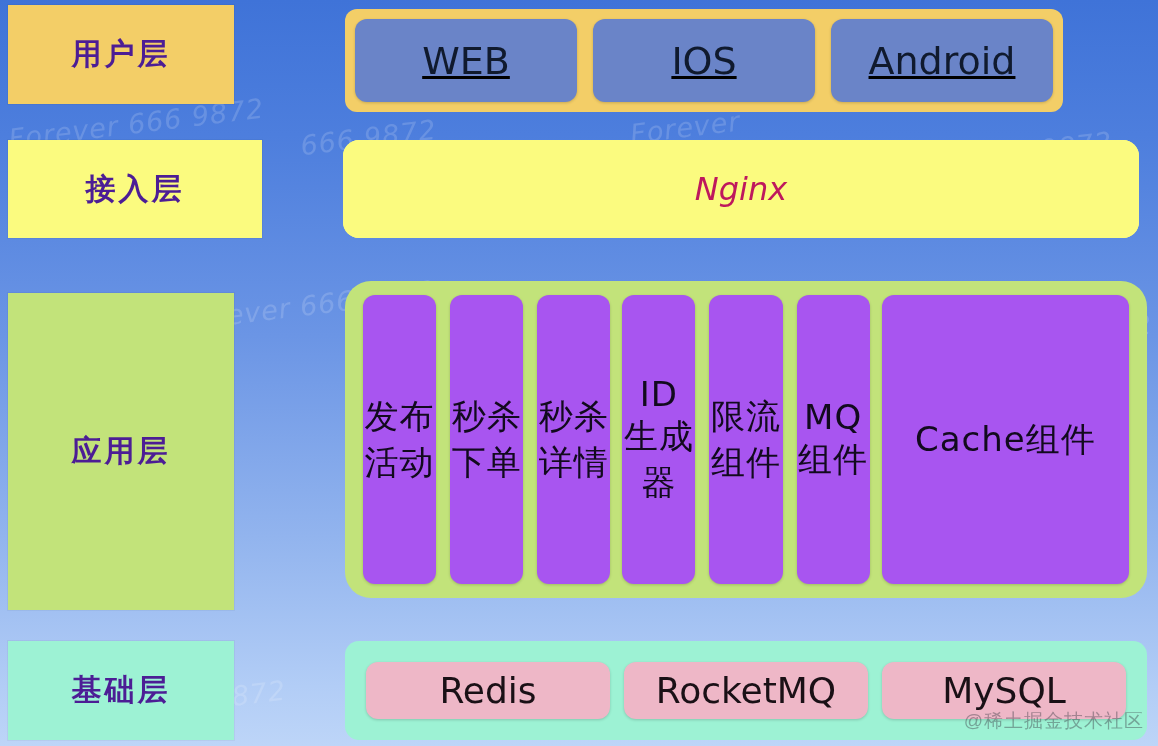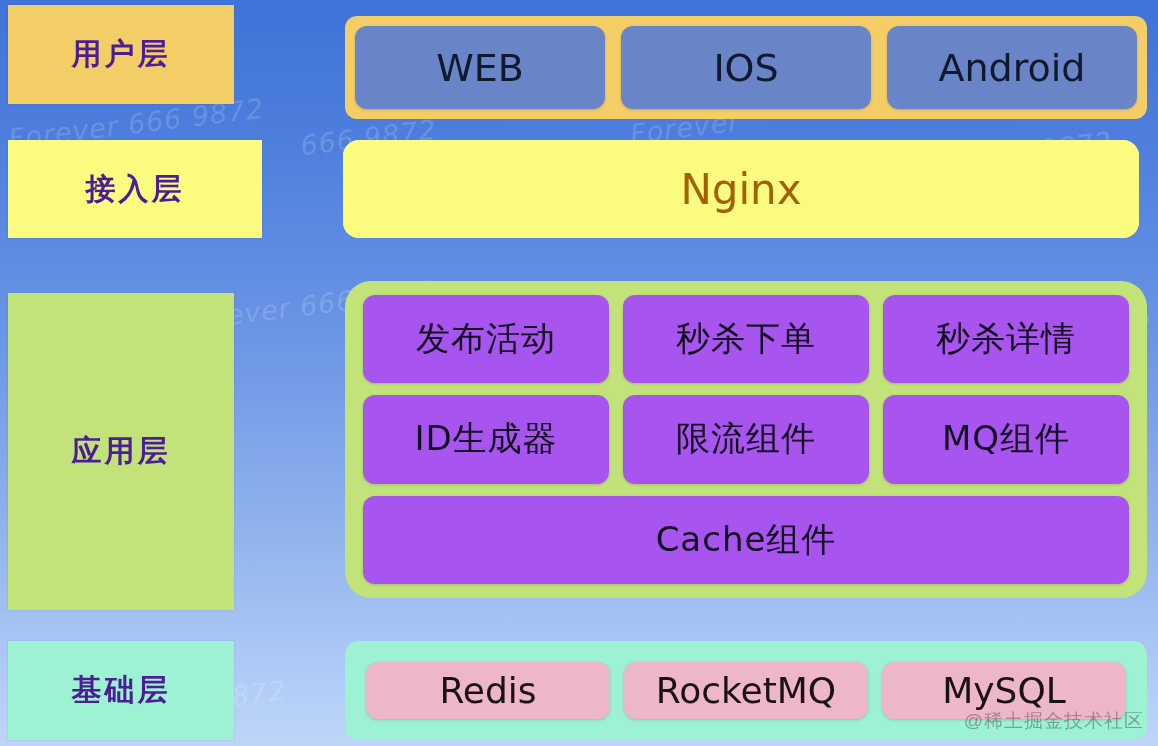--- a/index.html
+++ b/index.html
@@ -62,21 +62,21 @@
   }
 
   
   .group {
     position: absolute;
     display: flex;
     z-index: 3;
     box-sizing: border-box;
   }
   .group.col {
-    flex-direction: column;
+    flex-direction: row;
   }
 
   
   .node {
     display: flex;
     align-items: center;
     justify-content: center;
     box-sizing: border-box;
     color: #120a1e;
     text-align: center;
@@ -102,23 +102,24 @@
 
   
   .group-access {
     background: #fbfb7f;
     border-radius: 16px;
   }
   .node-access {
     flex: 1;
     background: #fbfb7f;
     border-radius: 16px;
-    font-size: 42px;
-    color: #a16207;
+    font-size: 32px;
+    color: #be185d;
     box-shadow: none;
+    font-style: italic;
   }
 
   
   .group-app {
     background: #c2e37a;
     border-radius: 26px;
     padding: 14px 18px;
     gap: 12px;
   }
   .app-line {
@@ -181,21 +182,21 @@
     <div class="wm" style="left:1050px;top:520px;">9872</div>
     <div class="wm" style="left:30px;  top:690px;">Forever 666 9872</div>
     <div class="wm" style="left:430px; top:700px;">666 9872</div>
     <div class="wm" style="left:880px; top:695px;">Forever</div>
   </div>
 
   <div class="layer-label" style="left:8px; top:5px; width:226px; height:99px; background:#f3ce67;">
     <span>用户层</span>
   </div>
 
-  <div class="group group-user" style="left:345px; top:16px; width:802px; height:103px;">
+  <div class="group group-user" style="left:345px; top:9px; width:718px; height:103px;text-decoration:underline;">
     <div class="node node-user">WEB</div>
     <div class="node node-user">IOS</div>
     <div class="node node-user">Android</div>
   </div>
 
   <div class="layer-label" style="left:8px; top:140px; width:254px; height:98px; background:#fbfb7f;">
     <span>接入层</span>
   </div>
 
   <div class="group group-access" style="left:343px; top:140px; width:796px; height:98px;">

